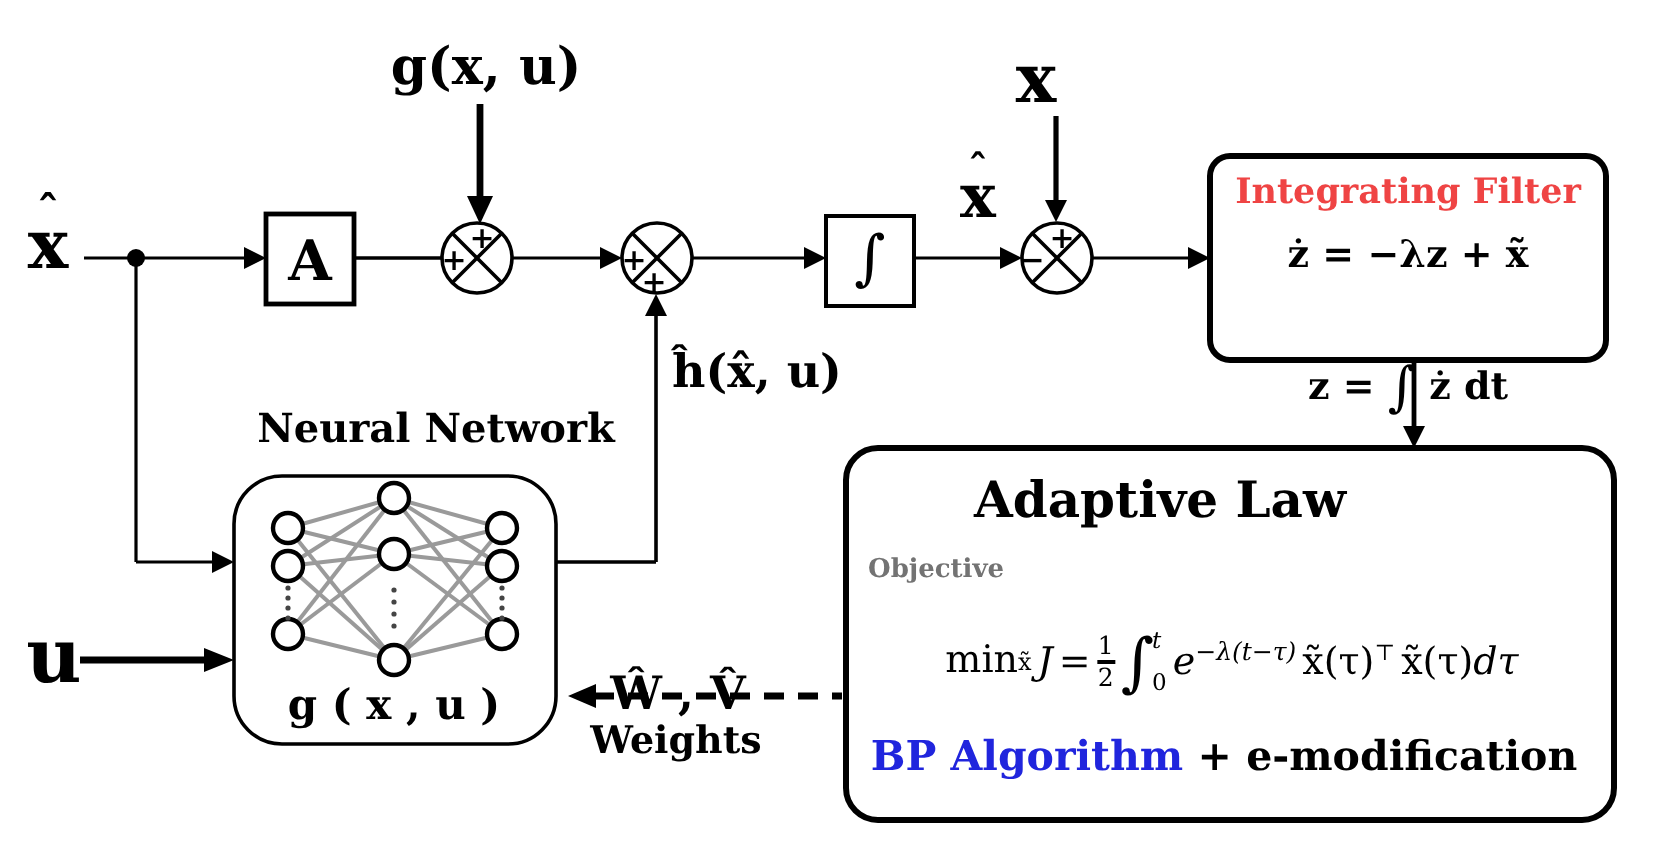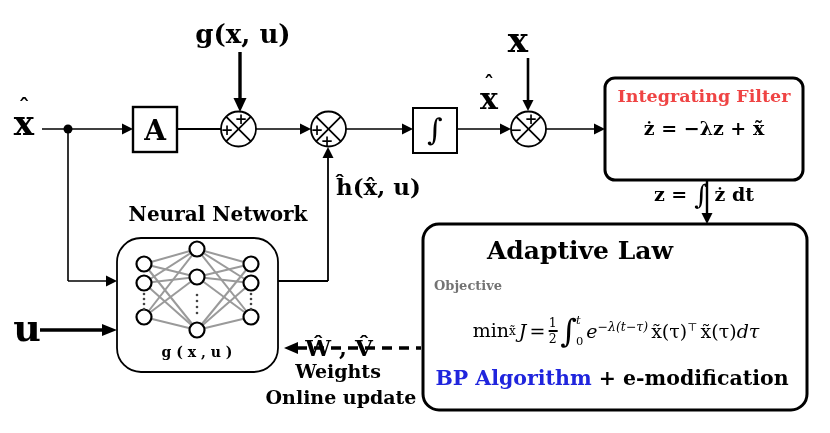--- a/index.html
+++ b/index.html
@@ -188,25 +188,24 @@
   <div class="lbl normal" style="left:435px;top:130px;font-size:30px;">∫</div>
 
   <div class="lbl hatstack" style="left:489px;top:96px;font-size:30px;">
     <span class="hat">ˆ</span>
     <span class="letter">x</span>
   </div>
 
   <div class="lbl anchor-left" style="left:336px;top:186px;font-size:23px;">ĥ(x̂, u)</div>
 
   <div class="lbl" style="left:198px;top:214px;font-size:20px;margin-left:20px;">Neural Network</div>
-  <div class="lbl" style="left:197px;top:352px;font-size:14px;">g ( x , u )</div>
+  <div class="lbl" style="left:197px;top:352px;font-size:21px;">g ( x , u )</div>
 
   <div class="lbl" style="left:339px;top:321px;font-size:23px;margin-top:26px;">Ŵ , V̂</div>
   <div class="lbl" style="left:338px;top:371px;font-size:19px;text-align:right;">Weights</div>
-  <div class="lbl" style="left:341px;top:397px;font-size:19px;">Online update</div>
 
   <div class="lbl" style="left: 704px; top: 97px; font-size: 17.5px; color: #ef4444;">Integrating Filter</div>
   <div class="lbl" style="left:704px;top:128px;font-size:19px;">ż = −λz + x̃</div>
   <div class="lbl" style="left:704px;top:158px;font-size:19px;margin-top:36px;">
     <span>z = </span><span class="big-int">∫</span><span> ż  dt</span>
   </div>
 
   <div class="lbl" style="left:580px;top:250px;font-size:25px;">Adaptive Law</div>
   <div class="lbl anchor-left" style="left: 434px; top: 285px; font-size: 13px; color: #737373;">Objective</div>
 

